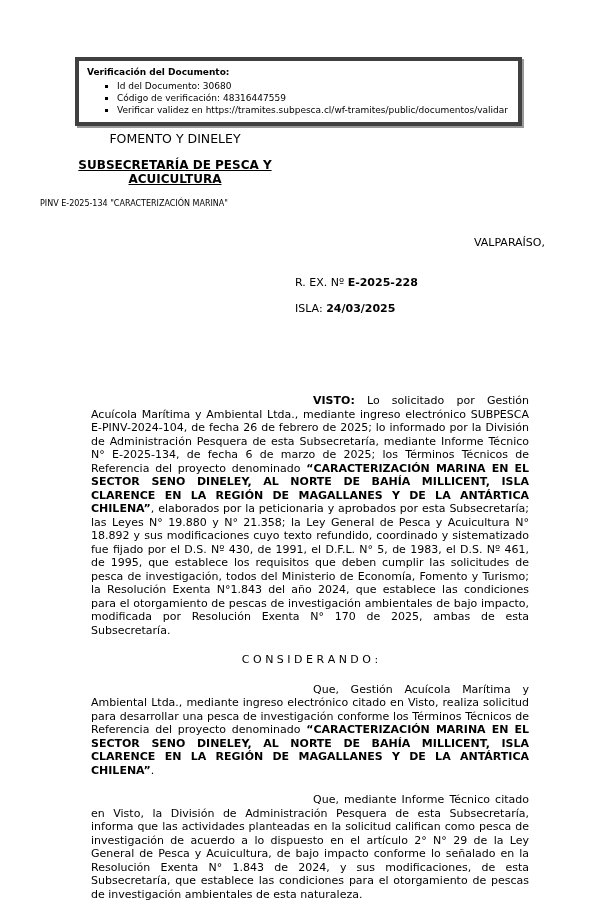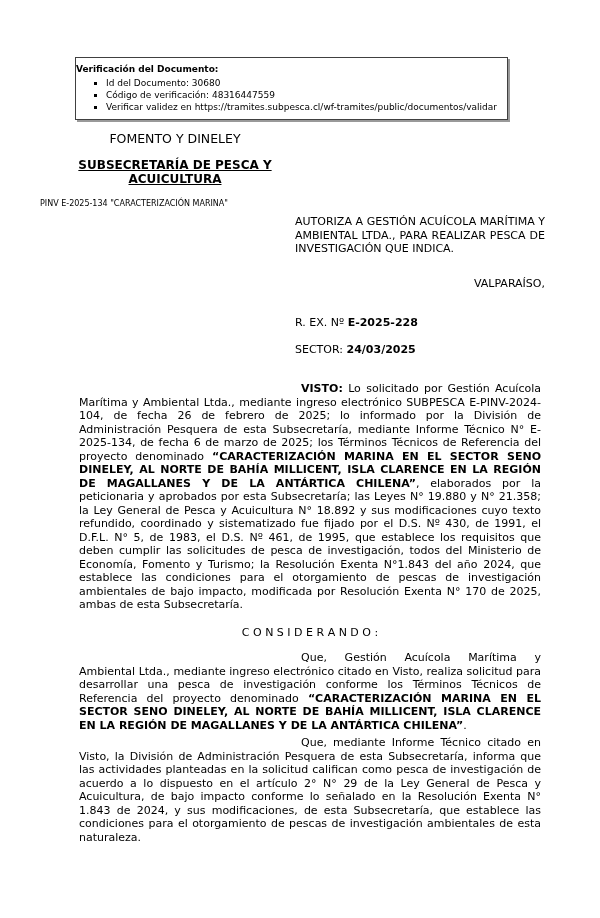--- a/index.html
+++ b/index.html
@@ -12,23 +12,23 @@
     font-family: "DejaVu Sans", sans-serif;
     overflow: hidden;
   }
   .b { font-weight: bold; }
 
   
   .verify-box {
     position: absolute;
     left: 75px; top: 57px;
     width: 424px;
-    border: 1px solid #404040;
+    border: 4px solid #404040;
     box-shadow: 2px 2px 0 #999;
-    padding: 5px 7px 6px 0;
+    padding: 5px 7px 6px 8px;
     font-size: 9px;
     line-height: 12px;
   }
   .verify-title { font-weight: bold; }
   .verify-list {
     margin: 2px 0 0 0;
     padding-left: 30px;
     list-style-type: square;
   }
   .verify-list li { margin: 0; }
@@ -68,21 +68,21 @@
   .fecha-line { margin-top: 13px; }
 
   
   .body-block {
     position: absolute;
     left: 75px; top: 378px;
     width: 470px;
     font-size: 11px;
     line-height: 13.5px;
   }
-  .para { text-align: justify; margin: 4px; }
+  .para { text-align: justify; margin: 16px; }
   .para.indent { text-indent: 222px; }
   .considerando {
     text-align: center;
     font-weight: normal;
     margin: 14px 0 12px 0;
   }
 
   .page-footer {
     position: absolute;
     left: 470px; top: 936px;
@@ -110,24 +110,23 @@
     </div>
     <div class="subsecretaria">
       <div>SUBSECRETARÍA DE PESCA Y</div>
       <div>ACUICULTURA</div>
     </div>
   </div>
 
   <div class="project-ref">PINV E-2025-134 "CARACTERIZACIÓN MARINA"</div>
 
   <div class="title-block">
-    <div class="subject">AUTORIZA A GESTIÓN ACUÍCOLA MARÍTIMA Y AMBIENTAL LTDA., PARA REALIZAR PESCA DE INVESTIGACIÓN QUE INDICA.</div>
     <div class="city">VALPARAÍSO,</div>
     <div class="res-line"><span>R. EX. Nº </span><span class="b">E-2025-228</span></div>
-    <div class="fecha-line"><span>SECTOR: </span><span class="b">24/03/2025</span></div>
+    <div class="fecha-line"><span>ISLA: </span><span class="b">24/03/2025</span></div>
   </div>
 
   <div class="body-block">
     <p class="para indent"><span class="b">VISTO:</span><span> Lo solicitado por Gestión Acuícola Marítima y Ambiental Ltda., mediante ingreso electrónico SUBPESCA E-PINV-2024-104, de fecha 26 de febrero de 2025; lo informado por la División de Administración Pesquera de esta Subsecretaría, mediante Informe Técnico N° E-2025-134, de fecha 6 de marzo de 2025; los Términos Técnicos de Referencia del proyecto denominado </span><span class="b">“CARACTERIZACIÓN MARINA EN EL SECTOR SENO DINELEY, AL NORTE DE BAHÍA MILLICENT, ISLA CLARENCE EN LA REGIÓN DE MAGALLANES Y DE LA ANTÁRTICA CHILENA”</span><span>, elaborados por la peticionaria y aprobados por esta Subsecretaría; las Leyes N° 19.880 y N° 21.358; la Ley General de Pesca y Acuicultura N° 18.892 y sus modificaciones cuyo texto refundido, coordinado y sistematizado fue fijado por el D.S. Nº 430, de 1991, el D.F.L. N° 5, de 1983, el D.S. Nº 461, de 1995, que establece los requisitos que deben cumplir las solicitudes de pesca de investigación, todos del Ministerio de Economía, Fomento y Turismo; la Resolución Exenta N°1.843 del año 2024, que establece las condiciones para el otorgamiento de pescas de investigación ambientales de bajo impacto, modificada por Resolución Exenta N° 170 de 2025, ambas de esta Subsecretaría.</span></p>
     <p class="considerando">C O N S I D E R A N D O :</p>
     <p class="para indent"><span>Que, Gestión Acuícola Marítima y Ambiental Ltda., mediante ingreso electrónico citado en Visto, realiza solicitud para desarrollar una pesca de investigación conforme los Términos Técnicos de Referencia del proyecto denominado </span><span class="b">“CARACTERIZACIÓN MARINA EN EL SECTOR SENO DINELEY, AL NORTE DE BAHÍA MILLICENT, ISLA CLARENCE EN LA REGIÓN DE MAGALLANES Y DE LA ANTÁRTICA CHILENA”</span><span>.</span></p>
     <p class="para indent"><span>Que, mediante Informe Técnico citado en Visto, la División de Administración Pesquera de esta Subsecretaría, informa que las actividades planteadas en la solicitud califican como pesca de investigación de acuerdo a lo dispuesto en el artículo 2° N° 29 de la Ley General de Pesca y Acuicultura, de bajo impacto conforme lo señalado en la Resolución Exenta N° 1.843 de 2024, y sus modificaciones, de esta Subsecretaría, que establece las condiciones para el otorgamiento de pescas de investigación ambientales de esta naturaleza.</span></p>
   </div>
 
   <div class="page-footer">Página 1 de 8</div>

